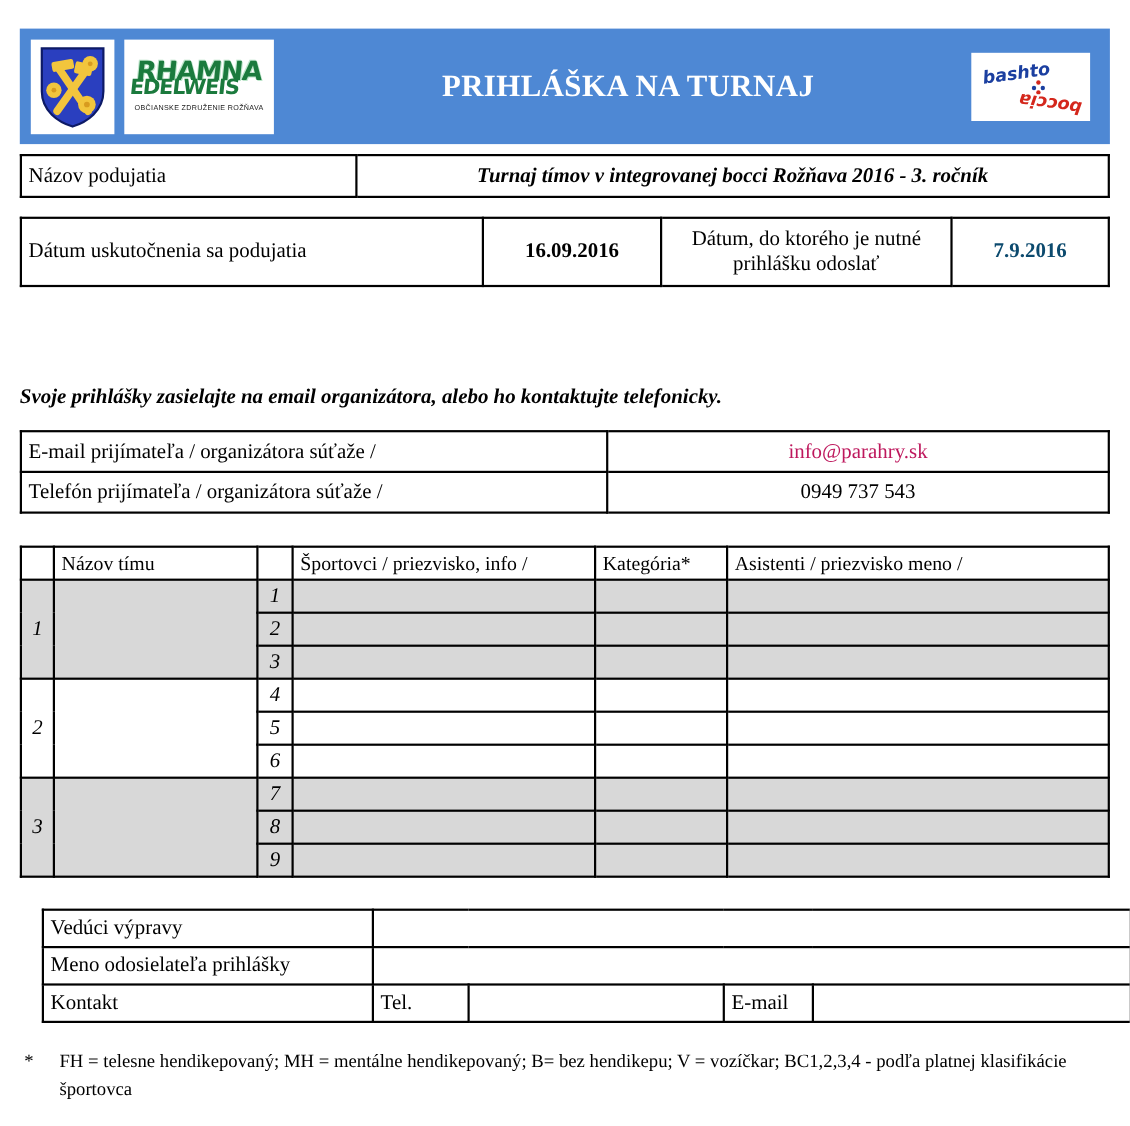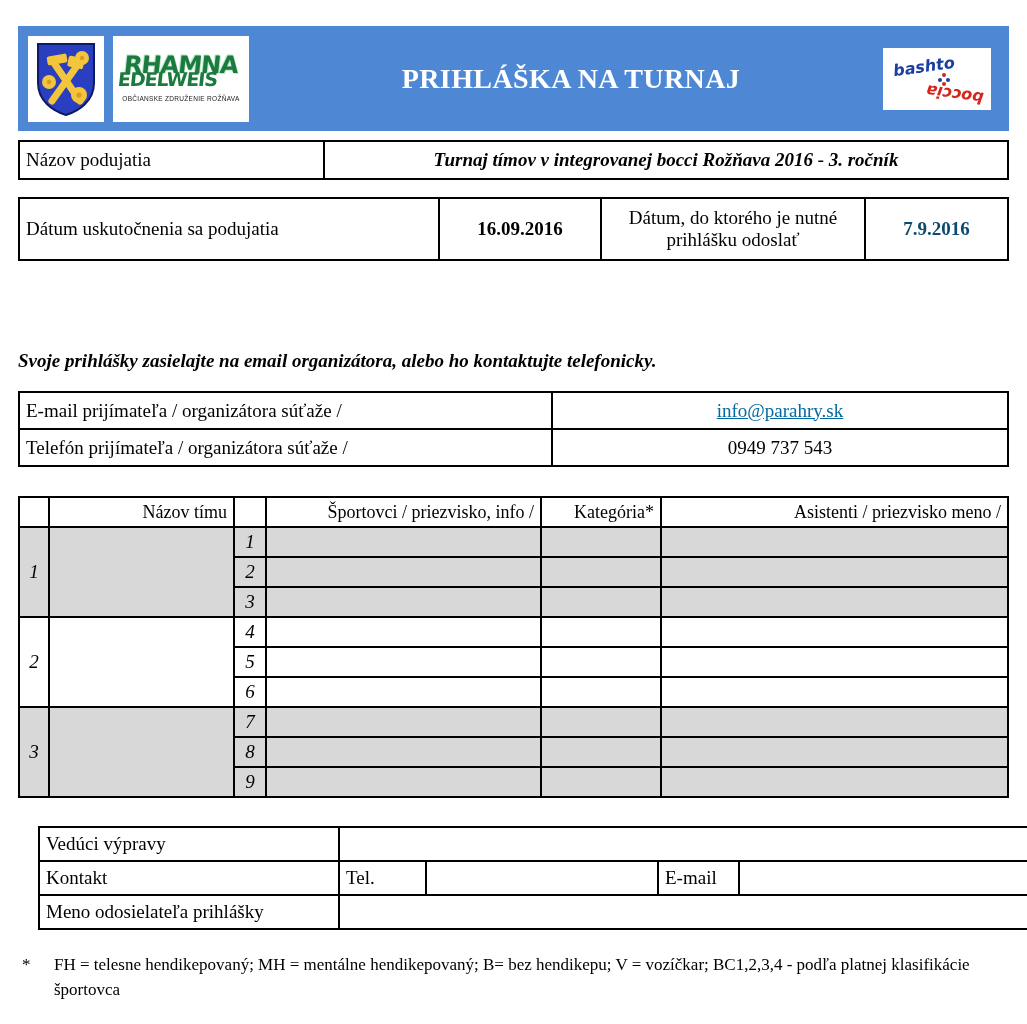--- a/index.html
+++ b/index.html
@@ -179,28 +179,27 @@
     width: 991px;
     text-align: left;
     font-style: italic;
     font-weight: bold;
     font-size: 19px;
   }
 
   
   #t-contact { left: 18px; top: 391px; width: 991px; }
   .maillink {
-    color: #0369a1;
-    text-decoration: underline;
+    color: #be185d;
   }
 
   
   #t-teams { left: 18px; top: 496px; width: 991px; font-size: 18px; }
   #t-teams td { height: 26px; }
-  #t-teams .hd { text-align: right; height: 30px; }
+  #t-teams .hd { text-align: left; height: 30px; }
   #t-teams .num { text-align: center; font-style: italic; font-size: 19px; }
 
   
   #t-bottom { left: 18px; top: 826px; width: 991px; margin-left: 20px; }
   #t-bottom td { height: 34px; }
 
   
   .footnote {
     position: absolute;
     left: 22px;
@@ -410,30 +409,30 @@
       <col style="width:232px">
       <col style="width:81px">
       <col>
     </colgroup>
     <tbody>
         <tr>
       <td class="lbl">Vedúci výpravy</td>
       <td class="lbl" colspan="4"></td>
     </tr>
     <tr>
+      <td class="lbl">Meno odosielateľa prihlášky</td>
+      <td class="lbl" colspan="4"></td>
+    </tr>
+    <tr>
       <td class="lbl">Kontakt</td>
       <td class="lbl">Tel.</td>
       <td class="lbl"></td>
       <td class="lbl">E-mail</td>
       <td class="lbl"></td>
     </tr>
-    <tr>
-      <td class="lbl">Meno odosielateľa prihlášky</td>
-      <td class="lbl" colspan="4"></td>
-    </tr>
   </tbody>
     </table>
 
   <div class="footnote">
     <span class="star">*</span>
     <span class="ftext">FH = telesne hendikepovaný; MH = mentálne hendikepovaný; B= bez hendikepu; V = vozíčkar; BC1,2,3,4 - podľa platnej klasifikácie športovca</span>
   </div>
 
 </div>
 

